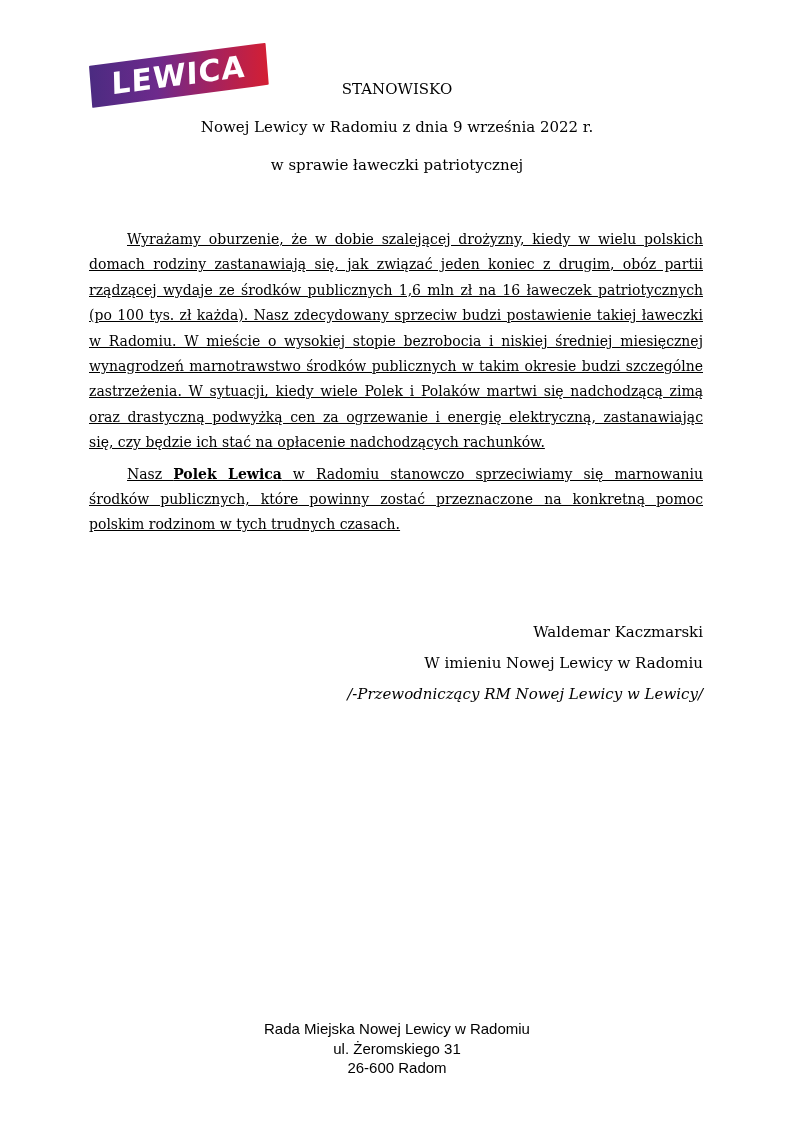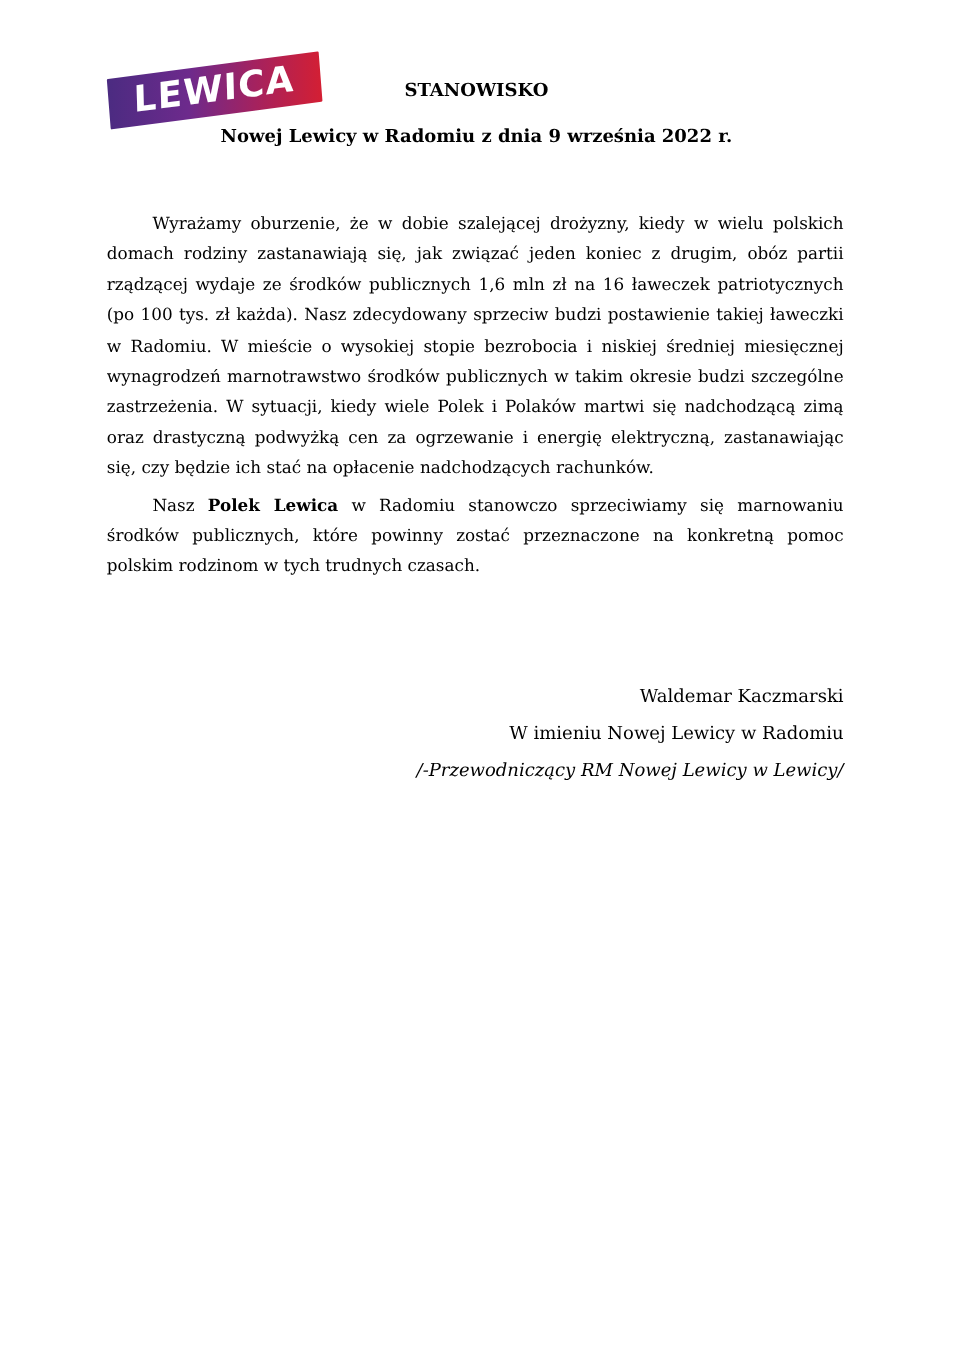--- a/index.html
+++ b/index.html
@@ -45,40 +45,41 @@
     font-size: 30px;
     line-height: 1;
     color: #ffffff;
     letter-spacing: 1px;
     transform: skewX(-3deg);
     user-select: none;
   }
 
   
   .header {
-    padding-top: 56px;
+    padding-top: 70px;
     text-align: center;
-    font-weight: bold;
+    font-weight: normal;
     font-size: 15px;
   }
   .header p {
     margin: 0;
     line-height: 38px;
   }
 
   
   .body-text {
     margin: 43px 91px 0 89px;
     font-size: 14px;
     line-height: 25.4px;
     text-align: justify;
   }
   .para {
     margin: 0;
     text-indent: 38px;
+    text-decoration: underline;
   }
   .para + .para {
     margin-top: 6px;
   }
 
   
   .signature {
     margin: 79px 91px 0 89px;
     text-align: right;
     font-size: 15px;
@@ -105,27 +106,33 @@
 
 <div class="page" style="color: rgb(0, 0, 0); background: rgb(255, 255, 255);">
 
   <div class="logo-banner">
     <span class="logo-text" style="color: rgb(255, 255, 255);">LEWICA</span>
   </div>
 
   <div class="header">
     <p>STANOWISKO</p>
     <p>Nowej Lewicy w Radomiu z dnia 9 września 2022 r.</p>
+    <p>w sprawie ławeczki patriotycznej</p>
   </div>
 
   <div class="body-text">
     <p class="para">Wyrażamy oburzenie, że w dobie szalejącej drożyzny, kiedy w wielu polskich domach rodziny zastanawiają się, jak związać jeden koniec z drugim, obóz partii rządzącej wydaje ze środków publicznych 1,6 mln zł na 16 ławeczek patriotycznych (po 100 tys. zł każda). Nasz zdecydowany sprzeciw budzi postawienie takiej ławeczki w Radomiu. W mieście o wysokiej stopie bezrobocia i niskiej średniej miesięcznej wynagrodzeń marnotrawstwo środków publicznych w takim okresie budzi szczególne zastrzeżenia. W sytuacji, kiedy wiele Polek i Polaków martwi się nadchodzącą zimą oraz drastyczną podwyżką cen za ogrzewanie i energię elektryczną, zastanawiając się, czy będzie ich stać na opłacenie nadchodzących rachunków.</p>
     <p class="para"><span>Nasz </span><strong>Polek Lewica</strong><span> w Radomiu stanowczo sprzeciwiamy się marnowaniu środków publicznych, które powinny zostać przeznaczone na konkretną pomoc polskim rodzinom w tych trudnych czasach.</span></p>
   </div>
 
   <div class="signature">
     <p>Waldemar Kaczmarski</p>
     <p>W imieniu Nowej Lewicy w Radomiu</p>
     <p class="italic">/-Przewodniczący RM Nowej Lewicy w Lewicy/</p>
   </div>
 
+  <div class="footer">
+    <p>Rada Miejska Nowej Lewicy w Radomiu</p>
+    <p>ul. Żeromskiego 31</p>
+    <p>26-600 Radom</p>
+  </div>
 
 </div>
 
 </body></html>

